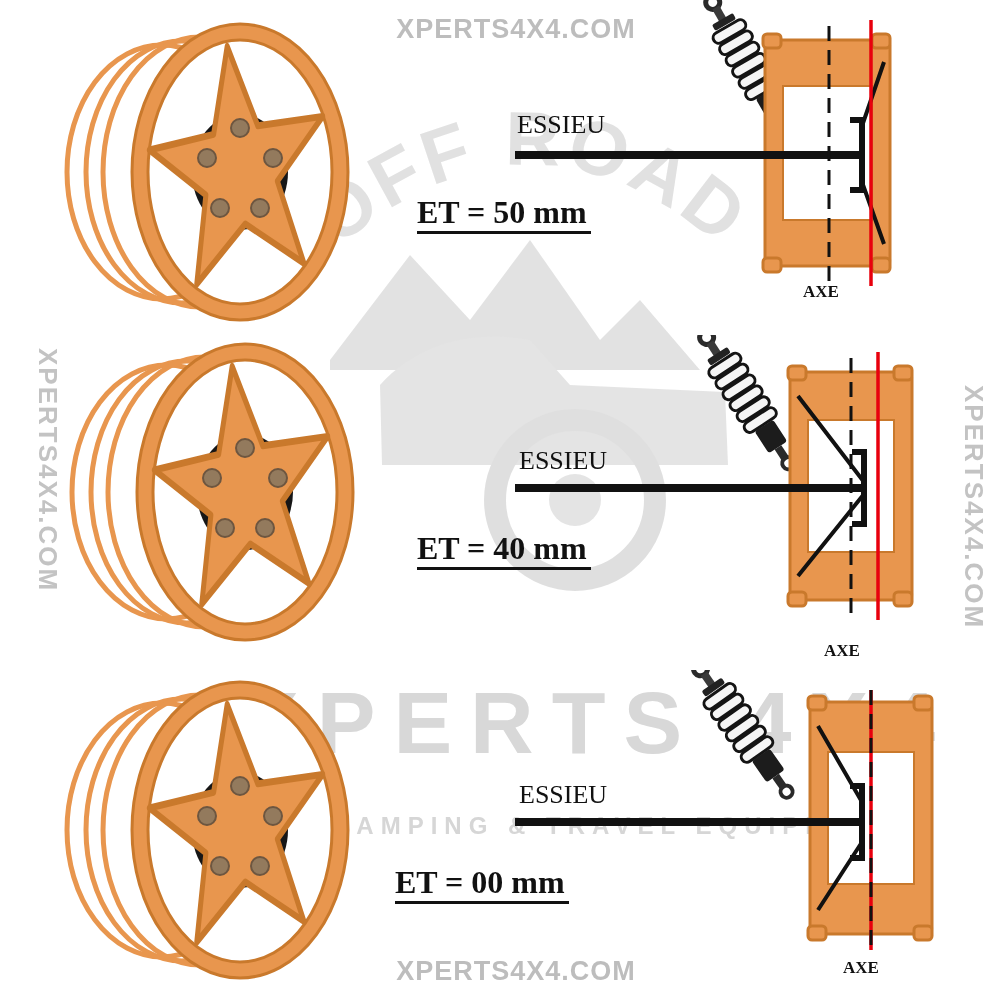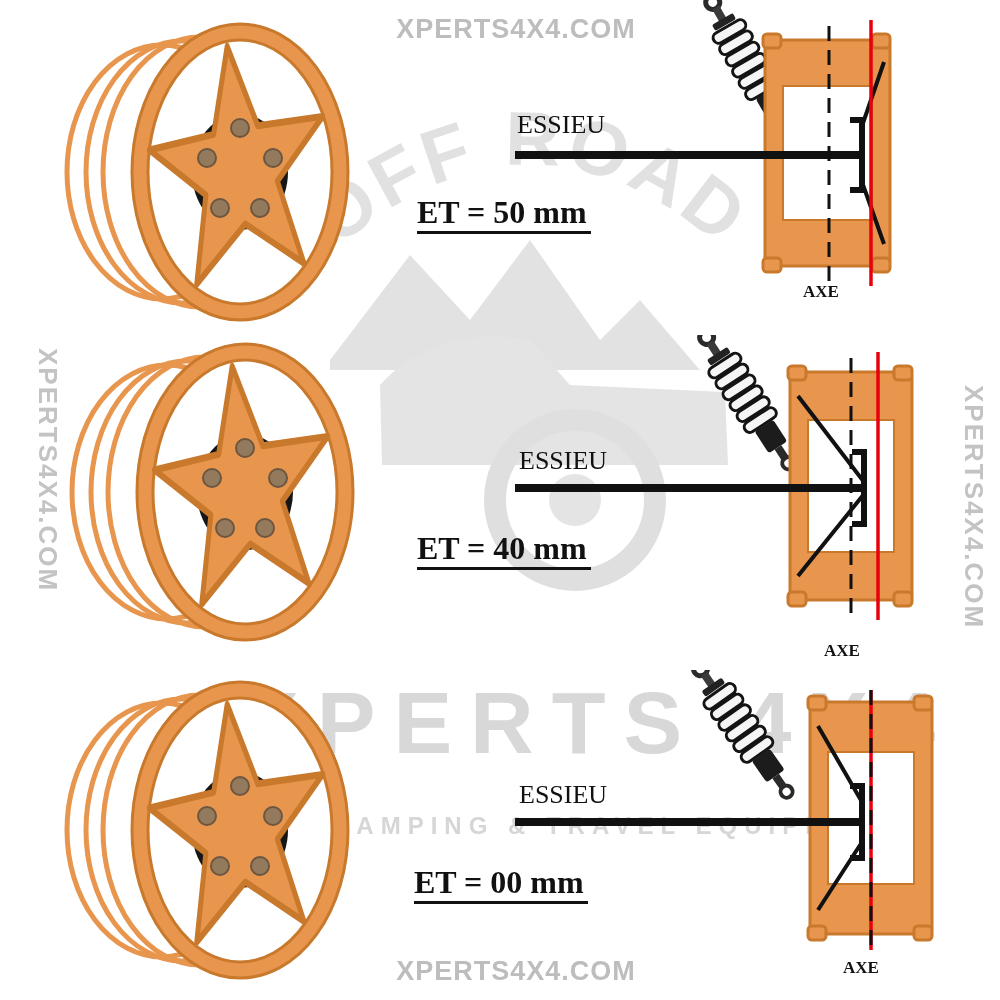--- a/index.html
+++ b/index.html
@@ -158,14 +158,14 @@
     </g>
     <rect x="828" y="752" width="86" height="132" fill="#ffffff" stroke="#C9792C" stroke-width="2"></rect>
     <path d="M818,726 L862,802 M818,910 L862,842" stroke="#111" stroke-width="4" fill="none"></path>
   </g>
   <line x1="515" y1="822" x2="861" y2="822" stroke="#111" stroke-width="8"></line>
   <path d="M850,786 L862,786 L862,858 L850,858" stroke="#111" stroke-width="6" fill="none"></path>
   <line x1="871" y1="690" x2="871" y2="950" stroke="#E8000D" stroke-width="3.5"></line>
   <line x1="871" y1="690" x2="871" y2="950" stroke="#111" stroke-width="3" stroke-dasharray="15 9"></line>
 </svg>
 <div class="label label-essieu" style="left:519px;top:780px;">ESSIEU</div>
-<div class="label label-et" style="left:414px;top:864px;text-align:center;">ET = 00 mm</div>
+<div class="label label-et" style="left:395px;top:864px;text-align:center;">ET = 00 mm</div>
 <div class="label label-axe" style="left:843px;top:958px;">AXE</div>
 
 </body></html>

